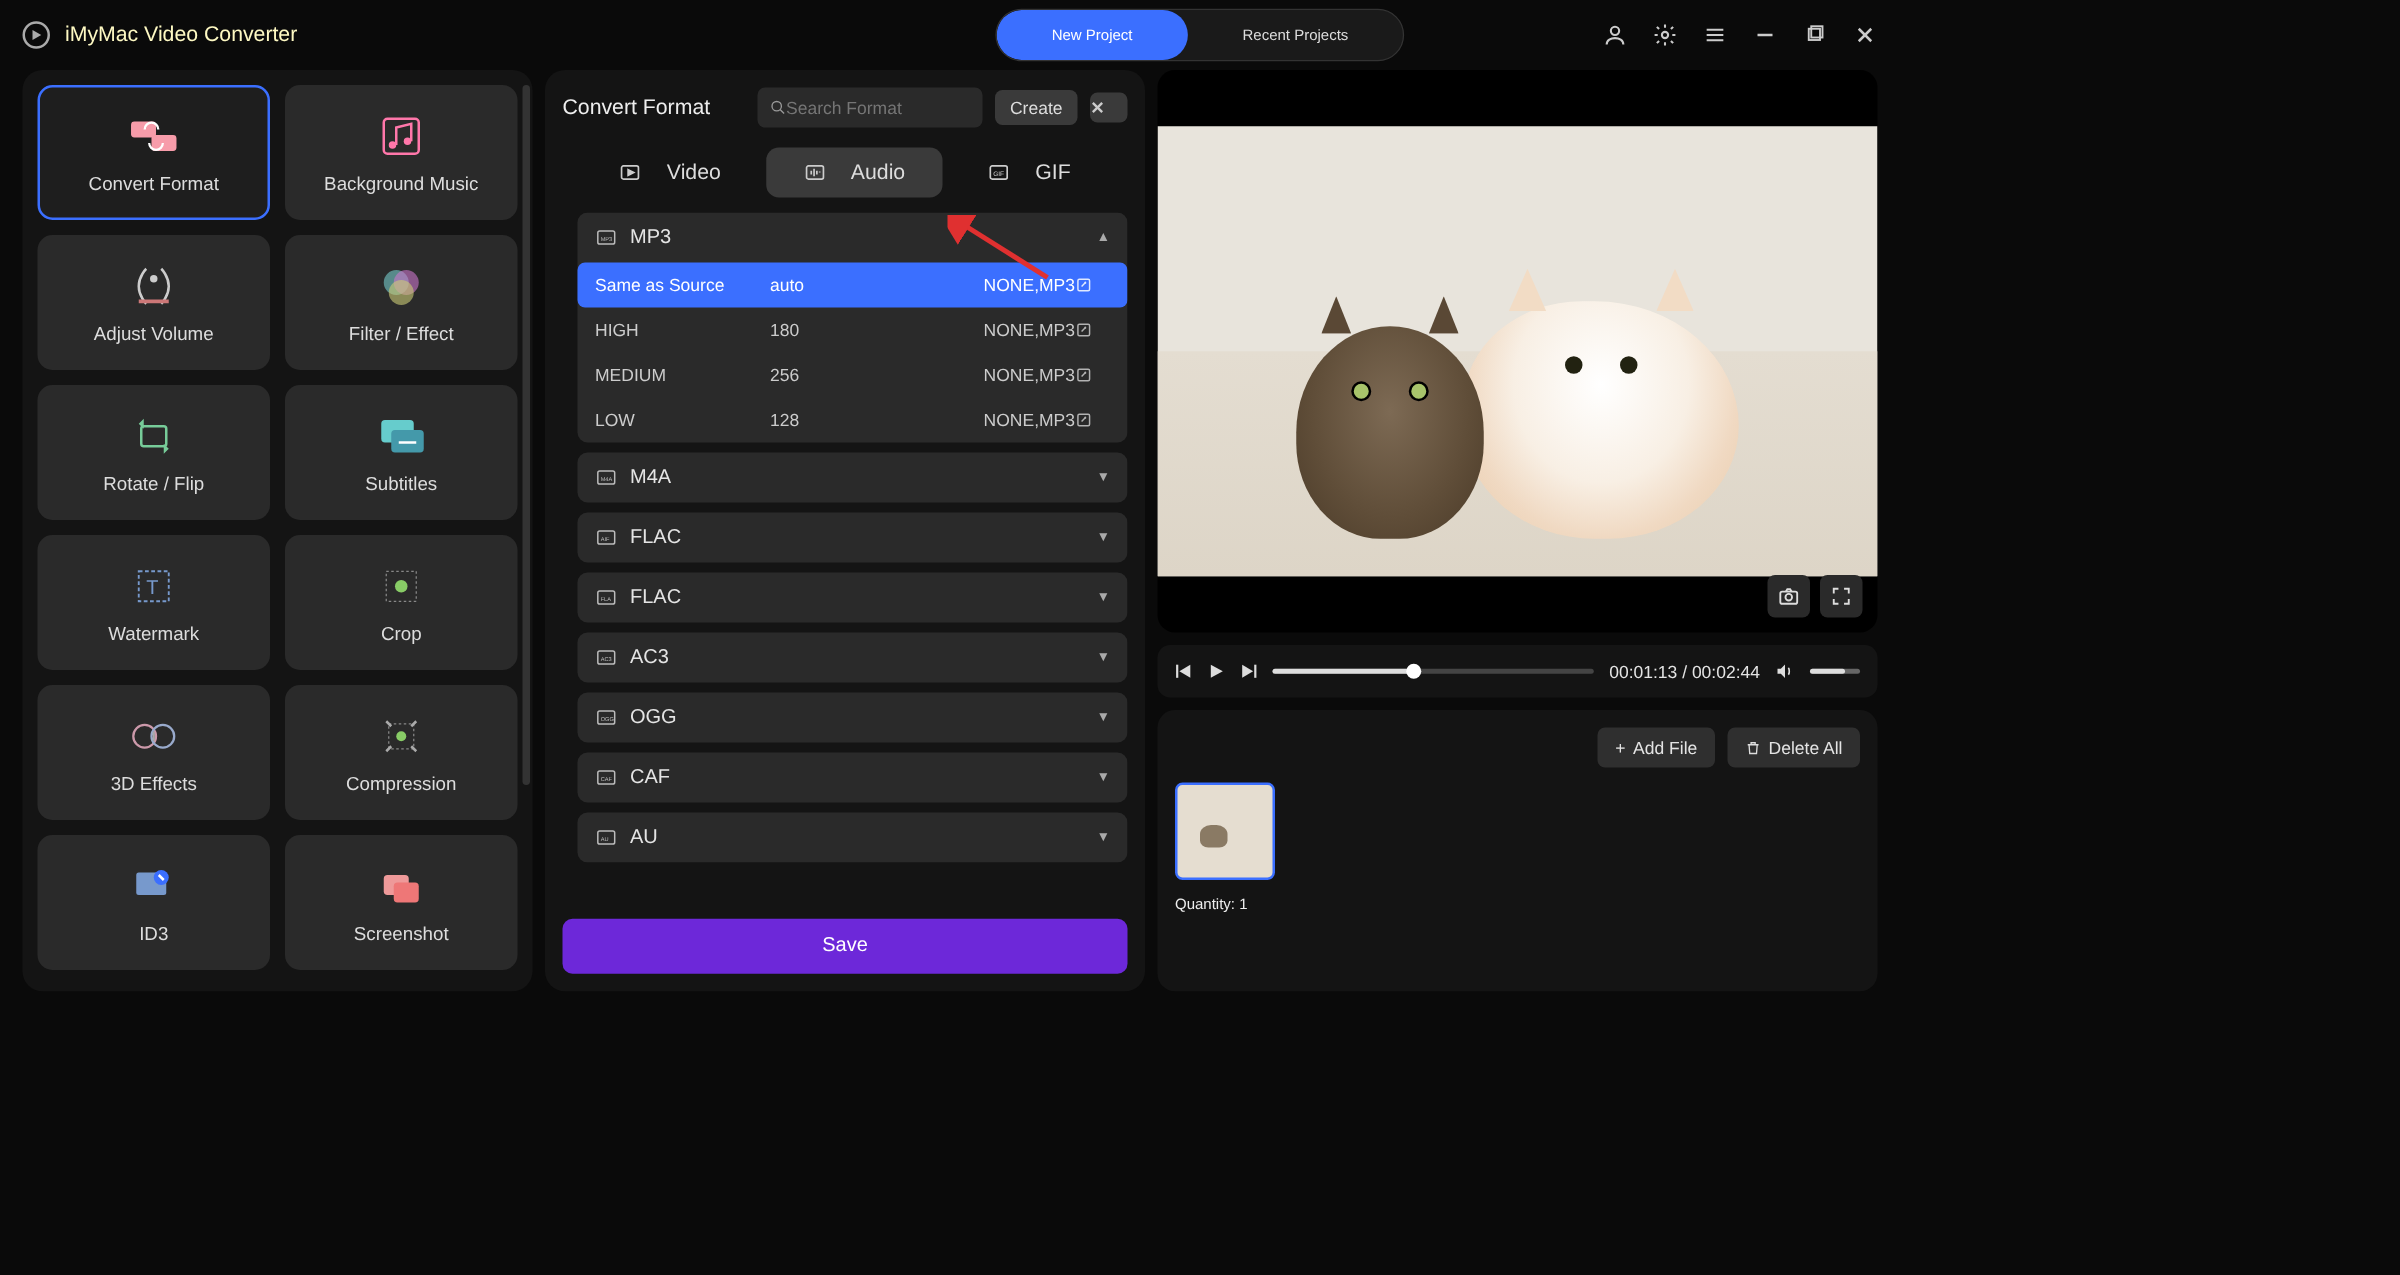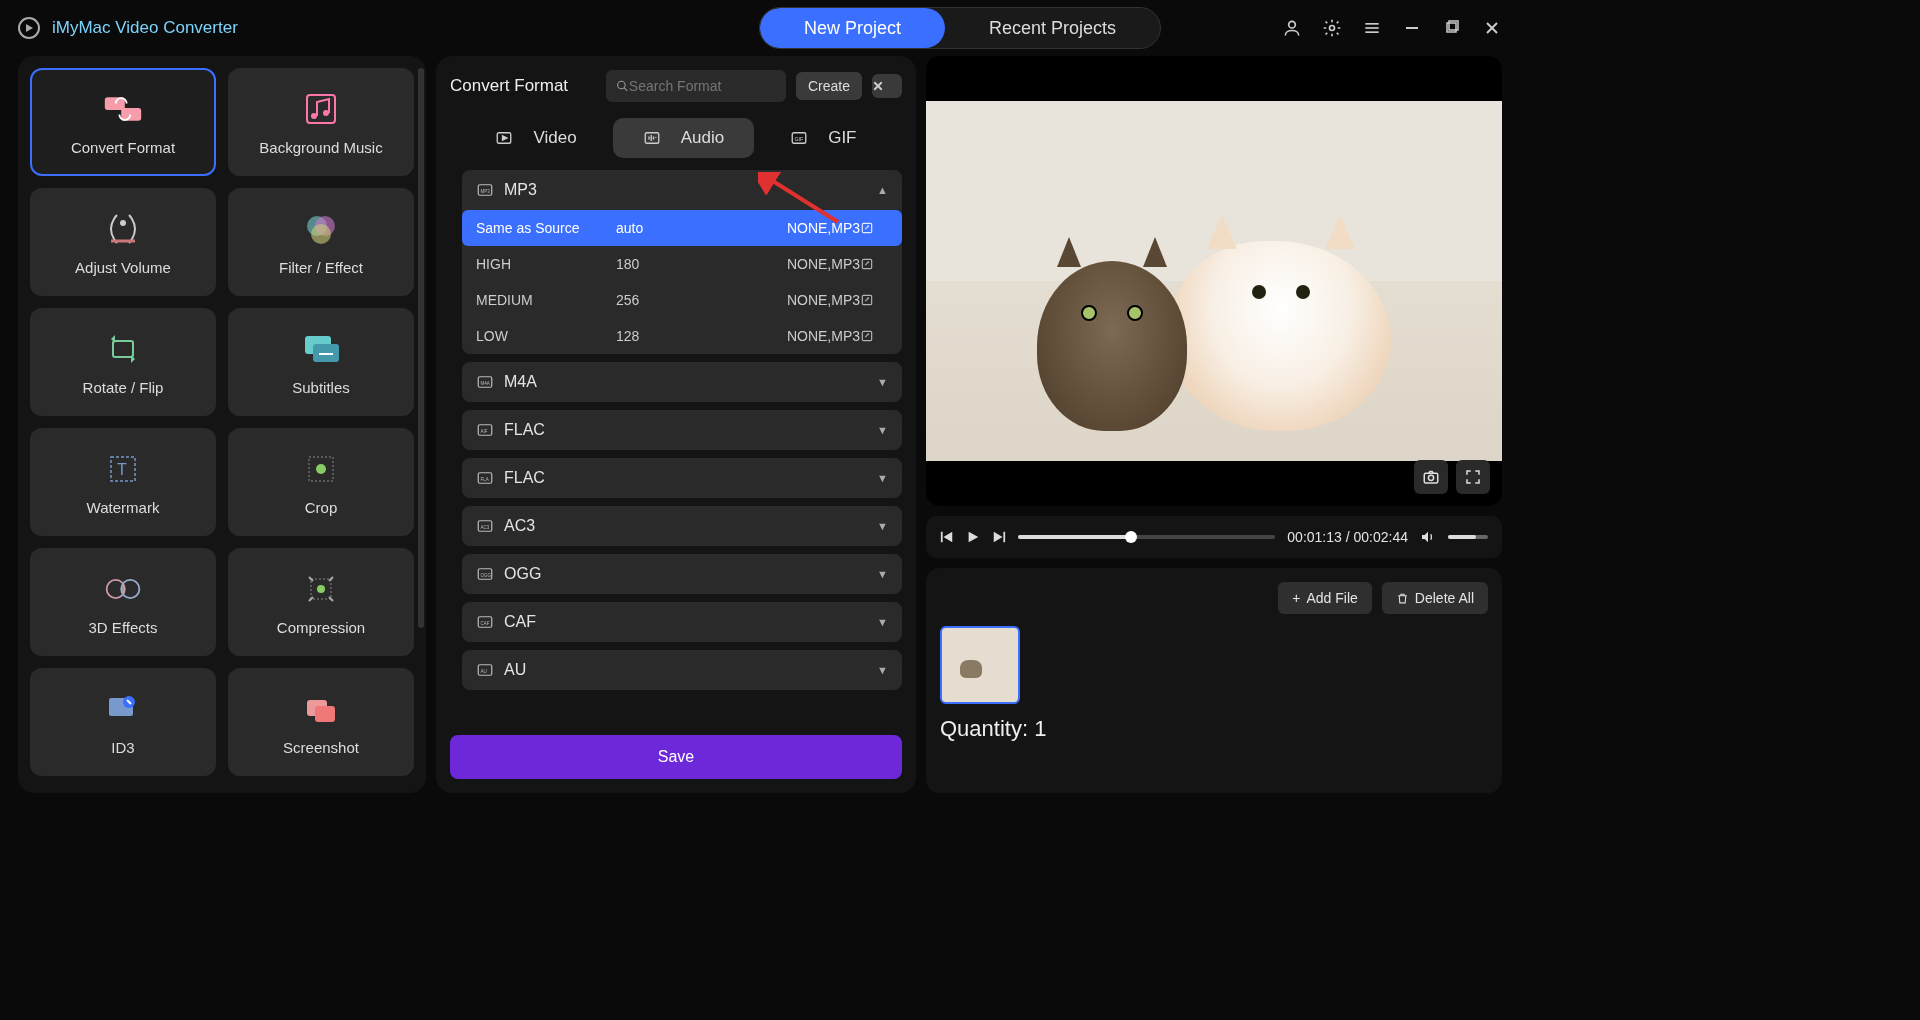--- a/index.html
+++ b/index.html
@@ -20,36 +20,36 @@
   align-items: center;
   padding: 0 18px;
   gap: 12px;
 }
 .app-icon {
   width: 22px; height: 22px;
   border: 2px solid #aaa;
   border-radius: 50%;
   display: flex; align-items:center; justify-content:center;
 }
-.app-title { font-size: 17px; color: #7dd3fc; }
+.app-title { font-size: 17px; color: #fef9c3; }
 .tab-switch {
   position: absolute;
   left: 50%;
   transform: translateX(-50%);
   display: flex;
   background: #1a1a1a;
   border: 1px solid #333;
   border-radius: 25px;
   overflow: hidden;
   height: 42px;
 }
 .tab-pill {
   padding: 0 44px;
   display: flex; align-items: center;
-  font-size: 18px;
+  font-size: 12px;
   color: #ddd;
   cursor: pointer;
 }
 .tab-pill.active {
   background: #3b6fff;
   color: #fff;
   border-radius: 25px;
 }
 .window-controls {
   margin-left: auto;
@@ -344,21 +344,21 @@
   overflow:hidden;
 }
 .thumb::after{
   content:"";
   position:absolute;
   left:18px;bottom:24px;
   width:22px;height:18px;
   background:#8a7a64;
   border-radius:40% 40% 30% 30%;
 }
-.quantity{font-size:22px;color:#eee;}
+.quantity{font-size:12px;color:#eee;}
 
 .arrow-annotation{
   position:absolute;
   left:758px; top:172px;
   pointer-events:none;
 }
 
 svg{display:block;}
 </style>
 </head>

